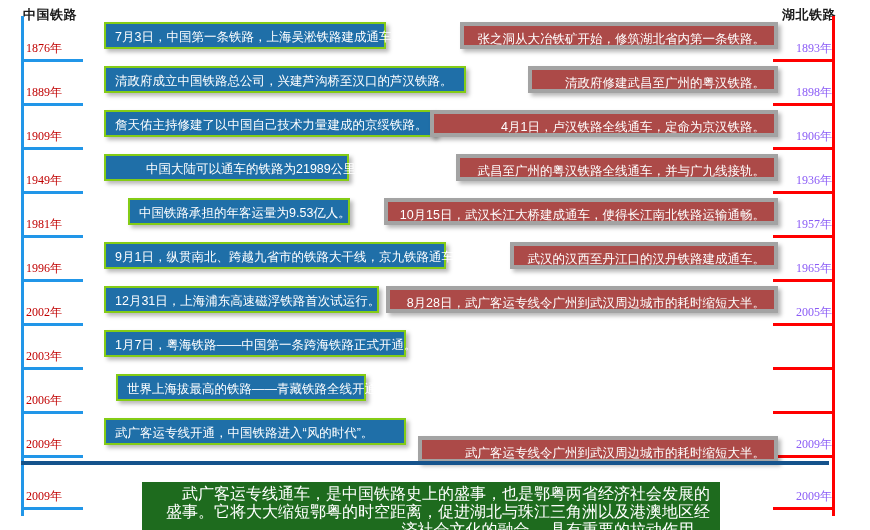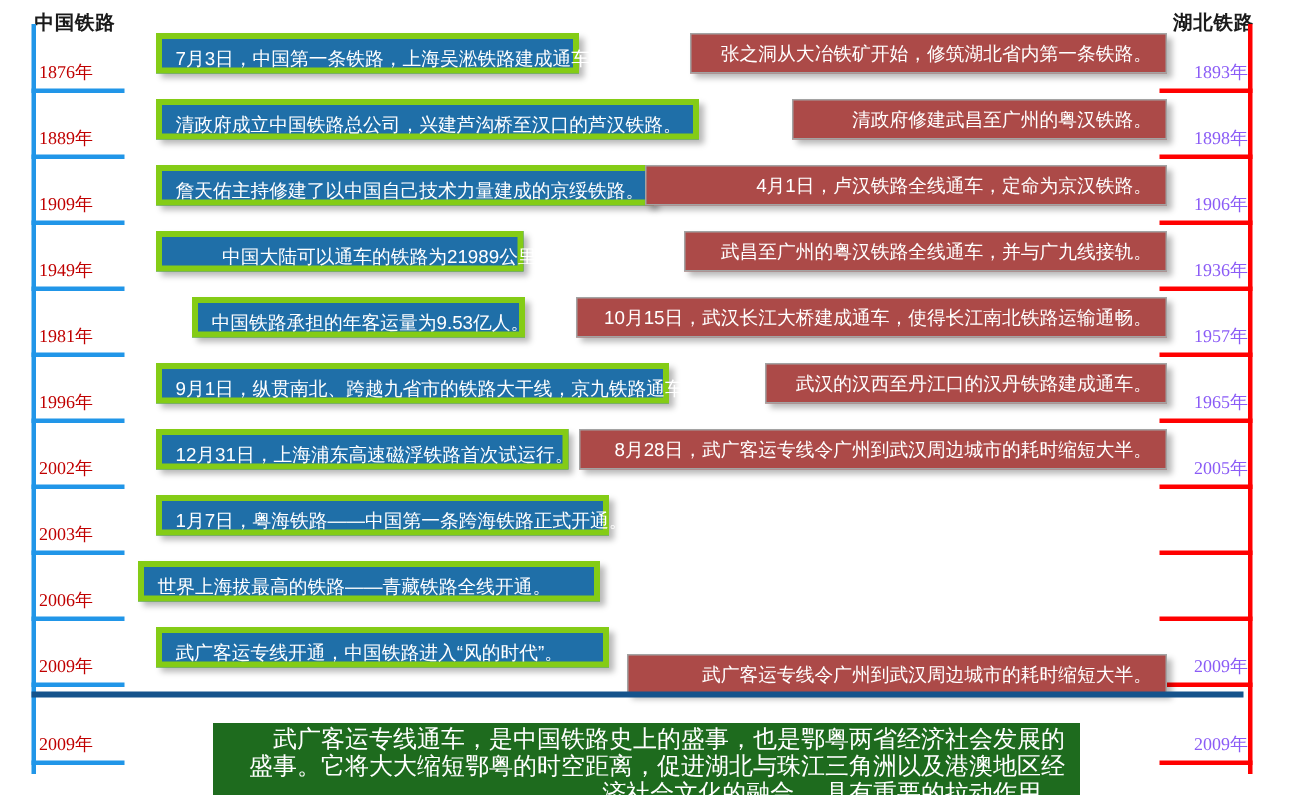--- a/index.html
+++ b/index.html
@@ -79,25 +79,25 @@
     line-height: 27px;
     box-sizing: border-box;
     font-size: 12.5px;
     color: #ffffff;
     white-space: nowrap;
     padding: 0 9px;
     box-shadow: 3px 3px 4px rgba(0,0,0,0.28);
   }
   .box-blue {
     background: #1F6FA8;
-    border: 4px solid #84cc16;
+    border: 2px solid #84cc16;
   }
   .box-red {
     background: #AC4A48;
-    border: 1px solid #a3a3a3;
+    border: 4px solid #a3a3a3;
   }
   .box-right { text-align: right; }
 
   
   #summary-box {
     position: absolute;
     left: 142px;
     top: 482px;
     width: 578px;
     height: 56px;
@@ -193,21 +193,21 @@
       <div class="row" style="top: 326px;">
         <div class="tick tick-left"></div>
         <div class="year year-left">2003年</div>
         <div class="tick tick-right"></div>
         <div class="box box-blue" style="left: 104px; width: 302px;">1月7日，粤海铁路——中国第一条跨海铁路正式开通。</div>
       </div>
       <div class="row" style="top: 370px;">
         <div class="tick tick-left"></div>
         <div class="year year-left">2006年</div>
         <div class="tick tick-right"></div>
-        <div class="box box-blue" style="left: 92px; width: 308px;">世界上海拔最高的铁路——青藏铁路全线开通。</div>
+        <div class="box box-blue" style="left: 116px; width: 250px;">世界上海拔最高的铁路——青藏铁路全线开通。</div>
       </div>
       <div class="row" style="top: 414px;">
         <div class="tick tick-left"></div>
         <div class="year year-left">2009年</div>
         <div class="tick tick-right"></div>
         <div class="year year-right">2009年</div>
         <div class="box box-blue" style="left: 104px; width: 302px;">武广客运专线开通，中国铁路进入“风的时代”。</div>
         <div class="box box-red box-right" style="right: 92px; width: 360px; margin-top: 18px;">武广客运专线令广州到武汉周边城市的耗时缩短大半。</div>
       </div>
       <div class="row" style="top: 466px;">

